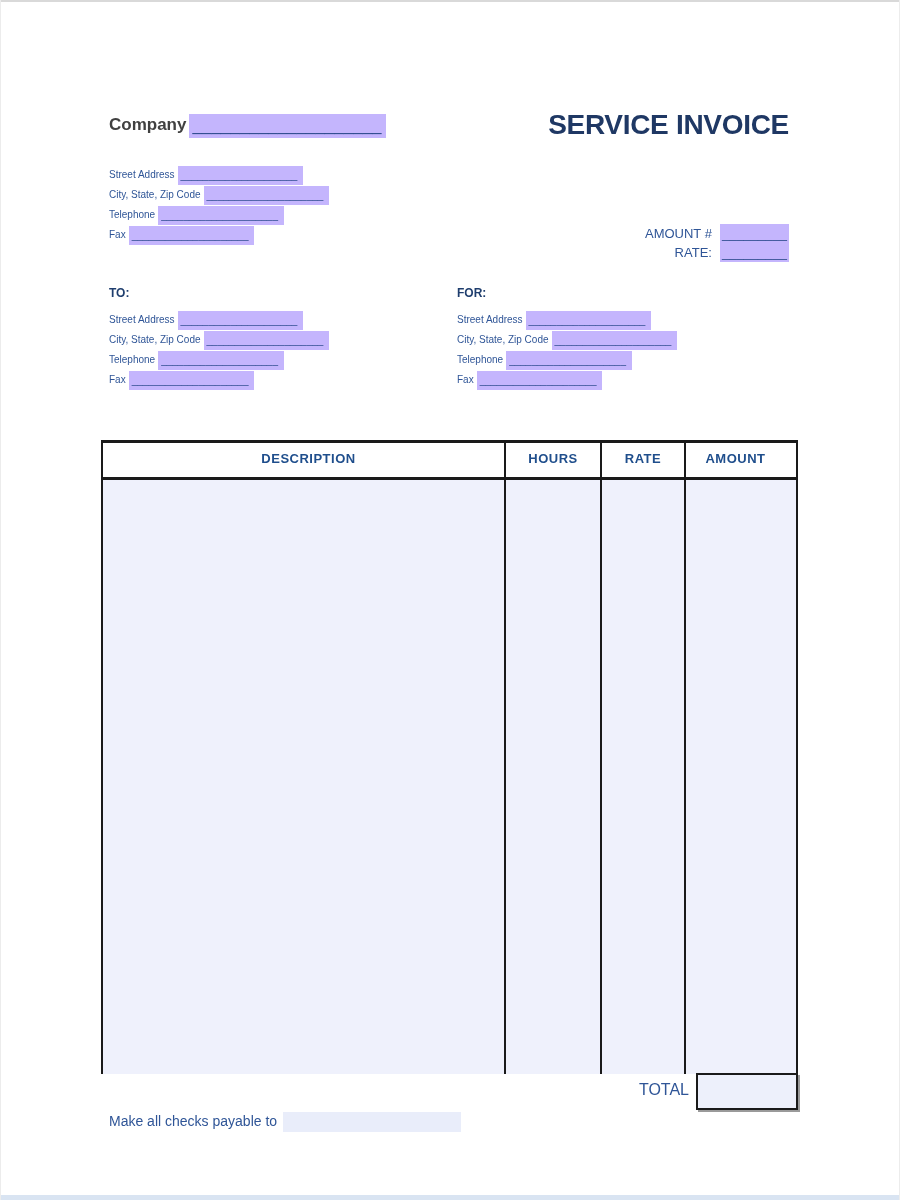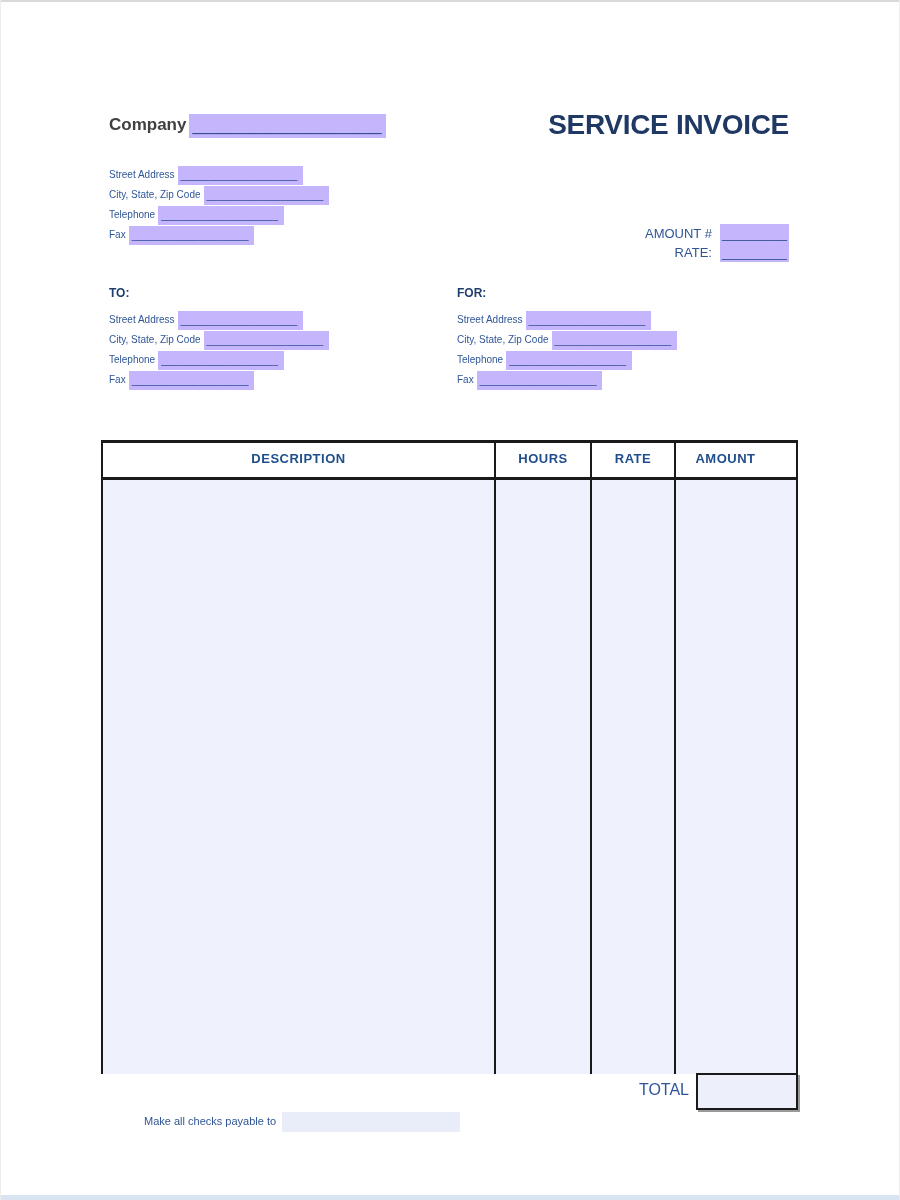--- a/index.html
+++ b/index.html
@@ -46,21 +46,21 @@
   .addr-heading{font-size:12px;line-height:19px;margin-bottom:7px;color:#1f3e6e;font-weight:bold;}
 
   
   .items-table{
     position:absolute;left:100px;top:440px;width:697px;height:634px;
     box-sizing:border-box;border:2px solid #1a1a1a;border-top-width:3px;
     background:#ffffff;
   }
   .thead{display:flex;height:37px;box-sizing:border-box;border-bottom:3px solid #1a1a1a;background:#ffffff;}
   .tbody{display:flex;height:594px;background:#eff1fc;}
-  .col-desc{width:393px;}
+  .col-desc{width:393px;margin-left:10px;}
   .col-hours{width:96px;}
   .col-rate{width:84px;}
   .col-amount{width:99px;}
   .th{
     box-sizing:border-box;text-align:center;line-height:32px;
     font-size:13px;font-weight:bold;color:#1f4e8c;letter-spacing:0.5px;
   }
   .td{box-sizing:border-box;height:100%;}
   .th:not(:last-child),.td:not(:last-child){border-right:2px solid #1a1a1a;}
 
@@ -69,21 +69,21 @@
     position:absolute;left:488px;top:1081px;width:200px;text-align:right;
     font-size:16px;color:#2f5597;
   }
   .total-box{
     position:absolute;left:695px;top:1073px;width:102px;height:37px;
     box-sizing:border-box;background:#edf0fb;border:2px solid #1a1a1a;
     box-shadow:2px 2px 0 #9a9a9a;
   }
 
   
-  .footer-line{position:absolute;left:108px;top:1111px;font-size:11px;line-height:21px;white-space:nowrap;margin-left:35px;}
+  .footer-line{position:absolute;left:108px;top:1111px;font-size:14px;line-height:21px;white-space:nowrap;}
   .payee-box{
     display:inline-block;width:178px;height:20px;background:#e9edfa;
     vertical-align:middle;margin-left:6px;
   }
 </style>
 </head>
 <body>
 
 <div class="page">
   <div class="top-edge"></div>

